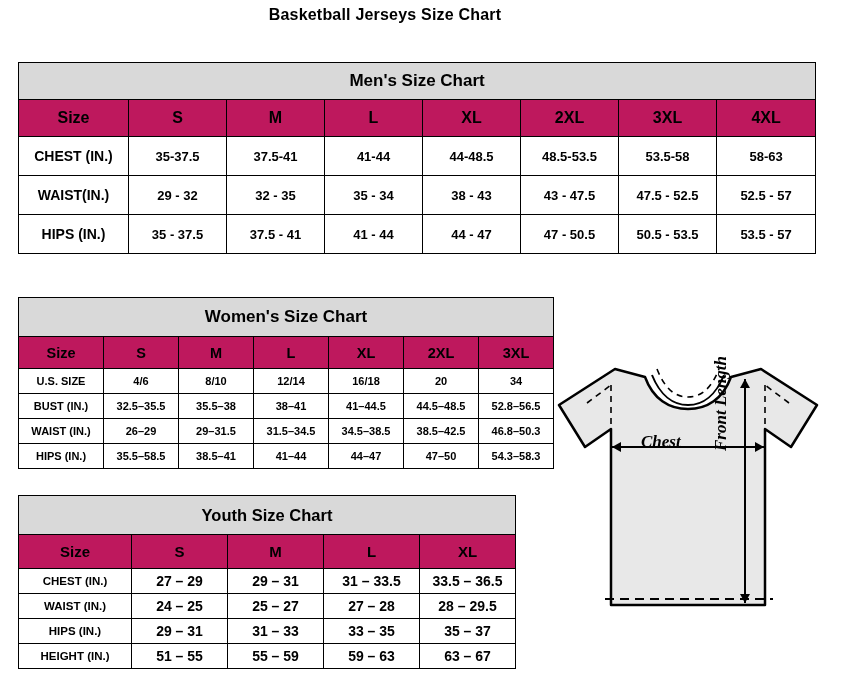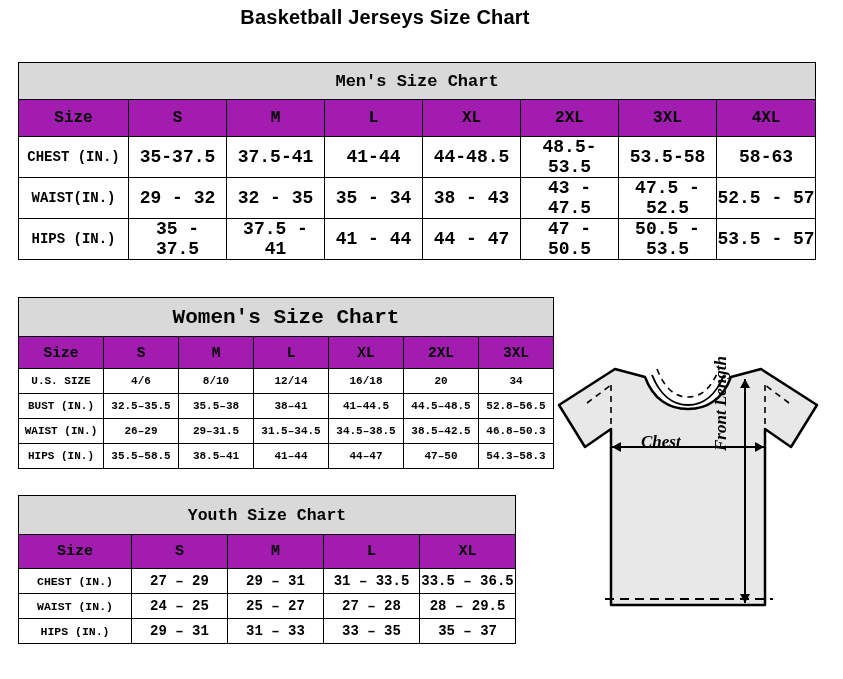--- a/index.html
+++ b/index.html
@@ -14,68 +14,67 @@
     font-family: "Liberation Sans", sans-serif;
     color: #000000;
     overflow: hidden;
   }
   #page-title {
     position: absolute;
     top: 6px;
     left: 0;
     width: 770px;
     text-align: center;
-    font-size: 20px;
+    font-size: 16px;
     font-weight: bold;
     letter-spacing: 0.2px;
   }
 
   table.size-table {
     border-collapse: collapse;
     table-layout: fixed;
     background: #ffffff;
-    font-family: Liberation Mono, monospace;
   }
   table.size-table th,
   table.size-table td {
     border: 1px solid #000000;
     text-align: center;
     vertical-align: middle;
     font-weight: bold;
     padding: 0;
   }
   .caption-row th {
     background: #d9d9d9;
     font-size: 16px;
     height: 34px;
   }
   .header-row th {
-    background: #a21caf;
+    background: #be185d;
   }
 
   
   #mens-chart {
     position: absolute;
     left: 18px;
     top: 62px;
     width: 797px;
   }
   #mens-chart .caption-row th { font-size: 17px; height: 36px; }
   #mens-chart .header-row th { font-size: 16px; height: 36px; }
-  #mens-chart tbody td { font-size: 18px; height: 38px; }
+  #mens-chart tbody td { font-size: 13px; height: 38px; }
   #mens-chart tbody td.rowhead { font-size: 14px; }
 
   
   #womens-chart {
     position: absolute;
     left: 18px;
     top: 297px;
     width: 535px;
   }
-  #womens-chart .caption-row th { font-size: 21px; height: 38px; }
+  #womens-chart .caption-row th { font-size: 17px; height: 38px; }
   #womens-chart .header-row th { font-size: 14.5px; height: 31px; }
   #womens-chart tbody td { font-size: 11px; height: 24px; }
   #womens-chart tbody td.rowhead { font-size: 11px; }
 
   
   #youth-chart {
     position: absolute;
     left: 18px;
     top: 495px;
     width: 497px;
@@ -279,20 +278,27 @@
       <td>27 – 28</td>
       <td>28 – 29.5</td>
     </tr>
     <tr>
       <td class="rowhead">HIPS  (IN.)</td>
       <td>29 – 31</td>
       <td>31 – 33</td>
       <td>33 – 35</td>
       <td>35 – 37</td>
     </tr>
+    <tr>
+      <td class="rowhead">HEIGHT  (IN.)</td>
+      <td>51 – 55</td>
+      <td>55 – 59</td>
+      <td>59 – 63</td>
+      <td>63 – 67</td>
+    </tr>
   </tbody>
 </table>
 
 <div id="jersey-diagram">
   <svg width="290" height="300" viewBox="0 0 290 300">
 
     <path d="M100 22 L70 14 L14 50 L40 92 L66 74 L66 250 L220 250 L220 74 L246 92 L272 50 L216 14 L186 22
              C178 44 162 54 143 54 C124 54 108 44 100 22 Z" fill="#e8e8e8" stroke="#000000" stroke-width="2.5" stroke-linejoin="round"></path>
 
     <path d="M107 20 C115 40 128 50 143 50 C158 50 171 40 179 20" fill="none" stroke="#000000" stroke-width="2"></path>

